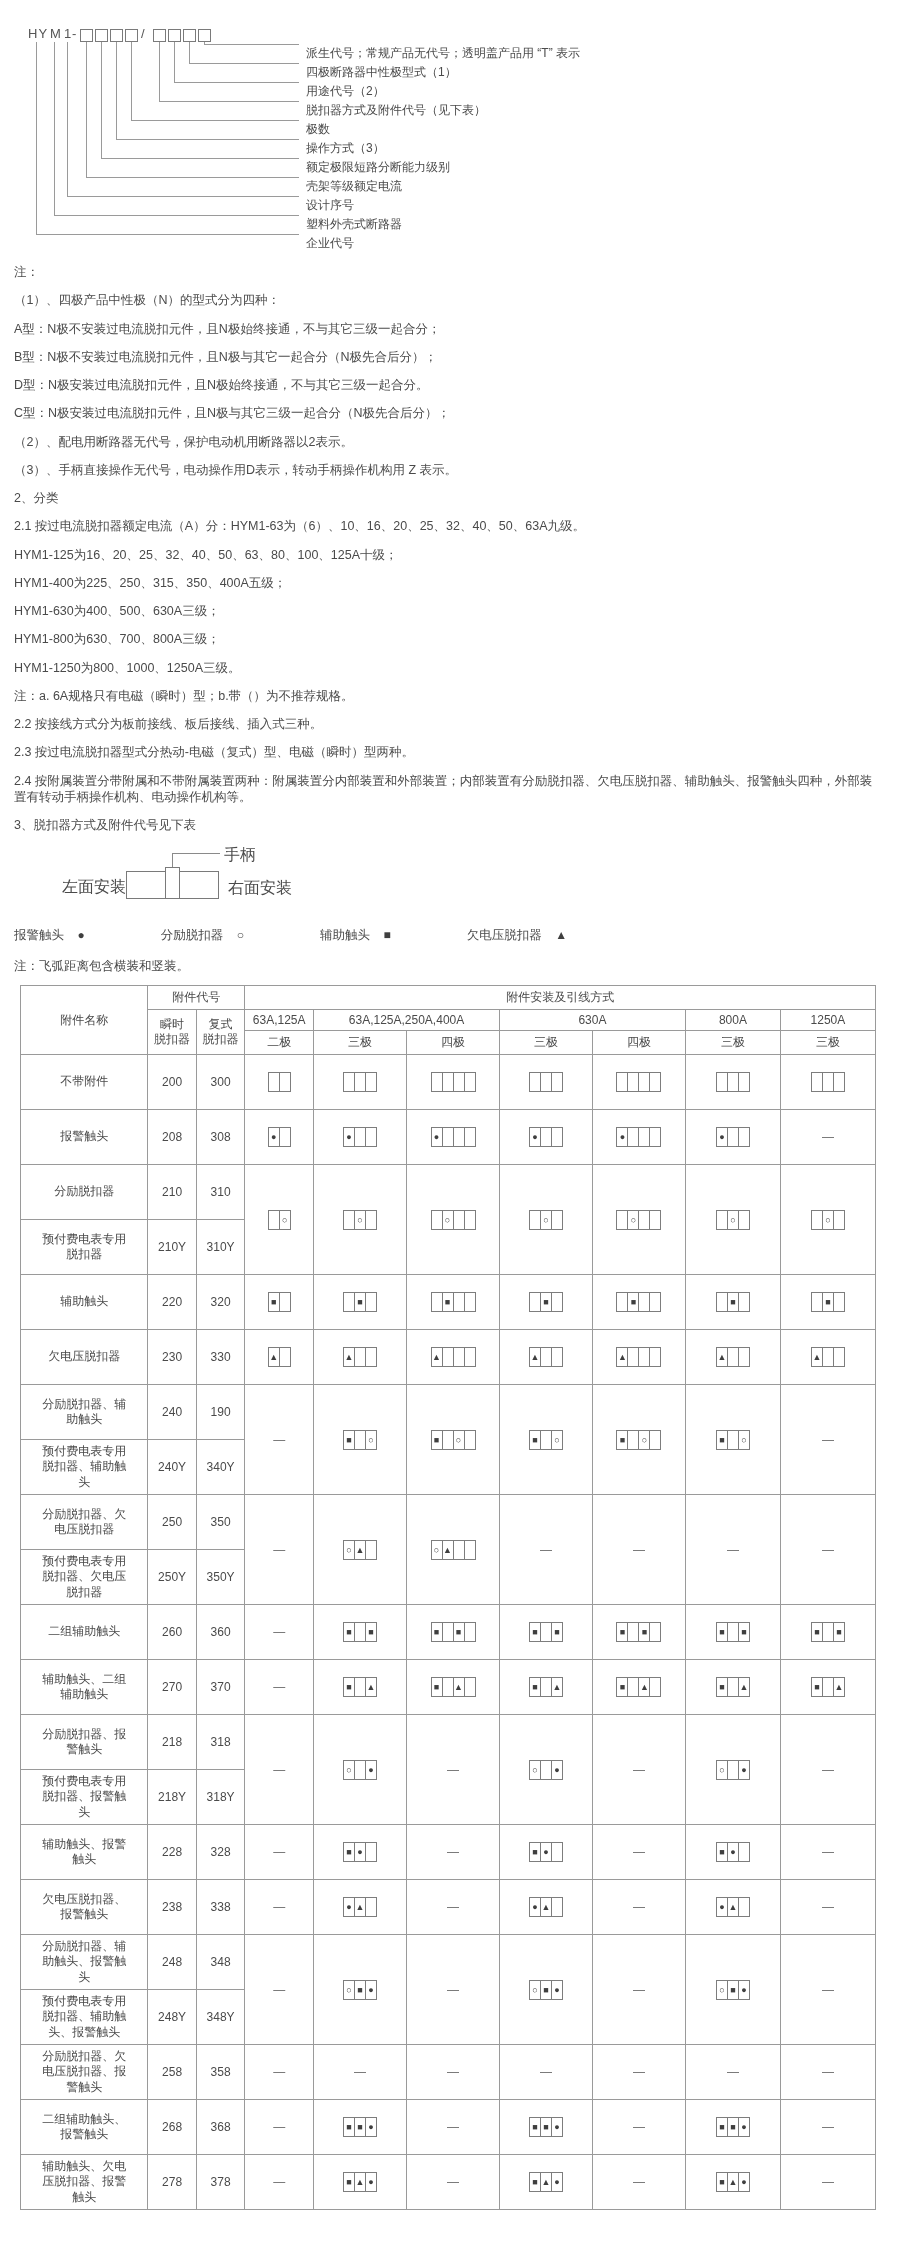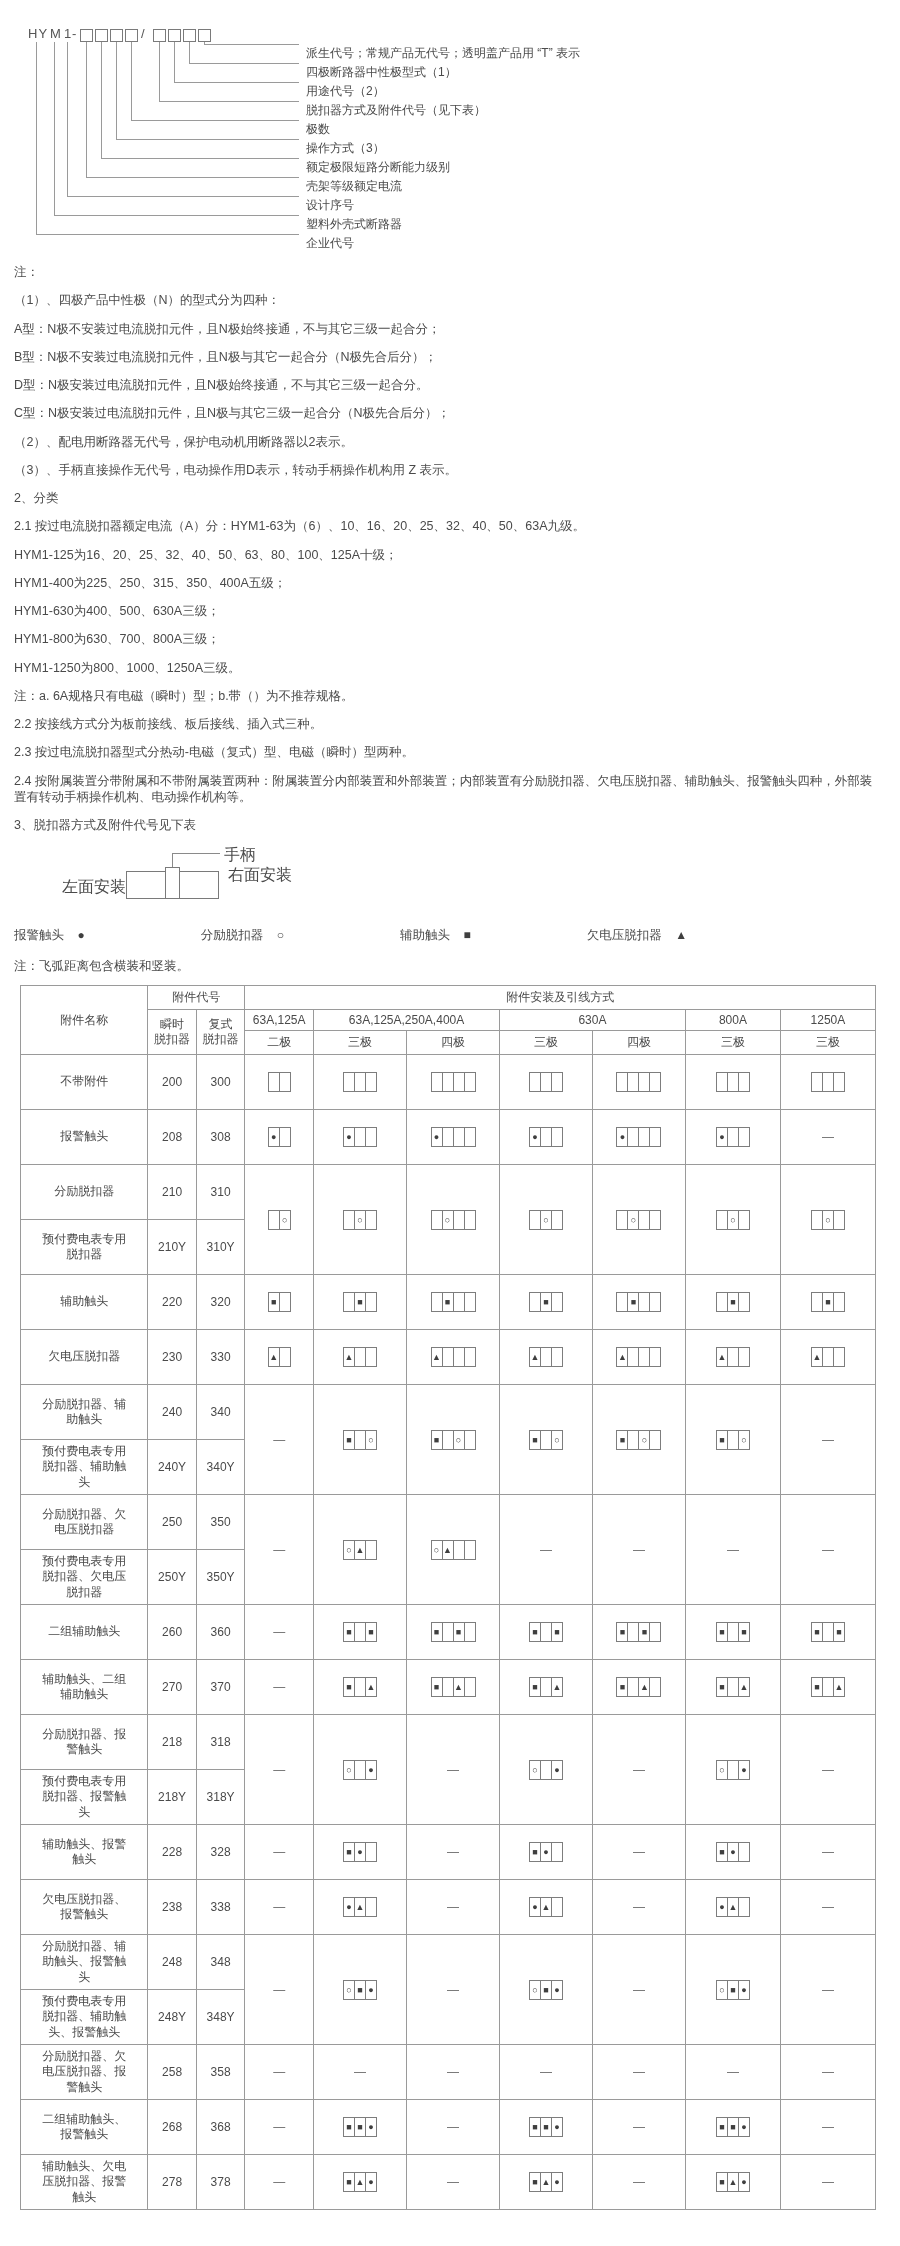--- a/index.html
+++ b/index.html
@@ -23,28 +23,28 @@
   .notes { margin-top:10px; }
   .notes p { margin-bottom:12px; line-height:1.3; }
 
   
   .handle-figure { position:relative; height:72px; margin:4px 0 6px 48px; }
   .hf-label { position:absolute; font-size:16px; }
   .hf-handle { left:162px; top:0; }
   .hf-leader { position:absolute; left:110px; top:8px; width:48px; height:14px;
                border-left:1px solid #8a8a8a; border-top:1px solid #8a8a8a; }
   .hf-left  { left:0; top:32px; }
-  .hf-right { left:166px; top:20px;font-family:Liberation Mono, monospace; }
+  .hf-right { left:166px; top:33px;font-family:Liberation Mono, monospace; }
   .hf-rect  { position:absolute; border:1px solid #7a7a7a; background:#fff; }
   .hf-rect-l { left:64px; top:26px; width:40px; height:28px; }
   .hf-mid    { position:absolute; left:103px; top:22px; width:15px; height:32px; border:1px solid #7a7a7a; background:#fff; }
   .hf-rect-r { left:117px; top:26px; width:40px; height:28px; }
 
   
-  .legend { display:flex; margin:10px 0 2px 0;gap:40px; }
+  .legend { display:flex; margin:10px 0 2px 0; }
   .legend-item { margin-right:76px; white-space:nowrap; }
   .legend-sym { margin-left:10px; font-size:12px; color:#3f3f3f; }
   .legend-note { margin:14px 0 10px 0; }
 
   
   table { border-collapse:collapse; table-layout:fixed; width:856px; margin:6px 0 0 6px; }
   th, td {
     border:1px solid #9a9a9a; text-align:center; vertical-align:middle;
     font-size:12px; font-weight:normal; color:#4a4a4a; padding:3px 3px;
   }
@@ -264,21 +264,21 @@
           <td class="diag-cell"><span class="diag"><span class="pole">▲</span><span class="pole"></span><span class="pole"></span></span></td>
           <td class="diag-cell"><span class="diag"><span class="pole">▲</span><span class="pole"></span><span class="pole"></span><span class="pole"></span></span></td>
           <td class="diag-cell"><span class="diag"><span class="pole">▲</span><span class="pole"></span><span class="pole"></span></span></td>
           <td class="diag-cell"><span class="diag"><span class="pole">▲</span><span class="pole"></span><span class="pole"></span><span class="pole"></span></span></td>
           <td class="diag-cell"><span class="diag"><span class="pole">▲</span><span class="pole"></span><span class="pole"></span></span></td>
           <td class="diag-cell"><span class="diag"><span class="pole">▲</span><span class="pole"></span><span class="pole"></span></span></td>
         </tr>
         <tr>
           <td class="name-cell">分励脱扣器、辅助触头</td>
           <td class="code-cell">240</td>
-          <td class="code-cell">340</td>
+          <td class="code-cell">190</td>
           <td class="diag-cell" rowspan="2"><span class="dash">—</span></td>
           <td class="diag-cell" rowspan="2"><span class="diag"><span class="pole">■</span><span class="pole"></span><span class="pole">○</span></span></td>
           <td class="diag-cell" rowspan="2"><span class="diag"><span class="pole">■</span><span class="pole"></span><span class="pole">○</span><span class="pole"></span></span></td>
           <td class="diag-cell" rowspan="2"><span class="diag"><span class="pole">■</span><span class="pole"></span><span class="pole">○</span></span></td>
           <td class="diag-cell" rowspan="2"><span class="diag"><span class="pole">■</span><span class="pole"></span><span class="pole">○</span><span class="pole"></span></span></td>
           <td class="diag-cell" rowspan="2"><span class="diag"><span class="pole">■</span><span class="pole"></span><span class="pole">○</span></span></td>
           <td class="diag-cell" rowspan="2"><span class="dash">—</span></td>
         </tr>
         <tr>
           <td class="name-cell">预付费电表专用脱扣器、辅助触头</td>

